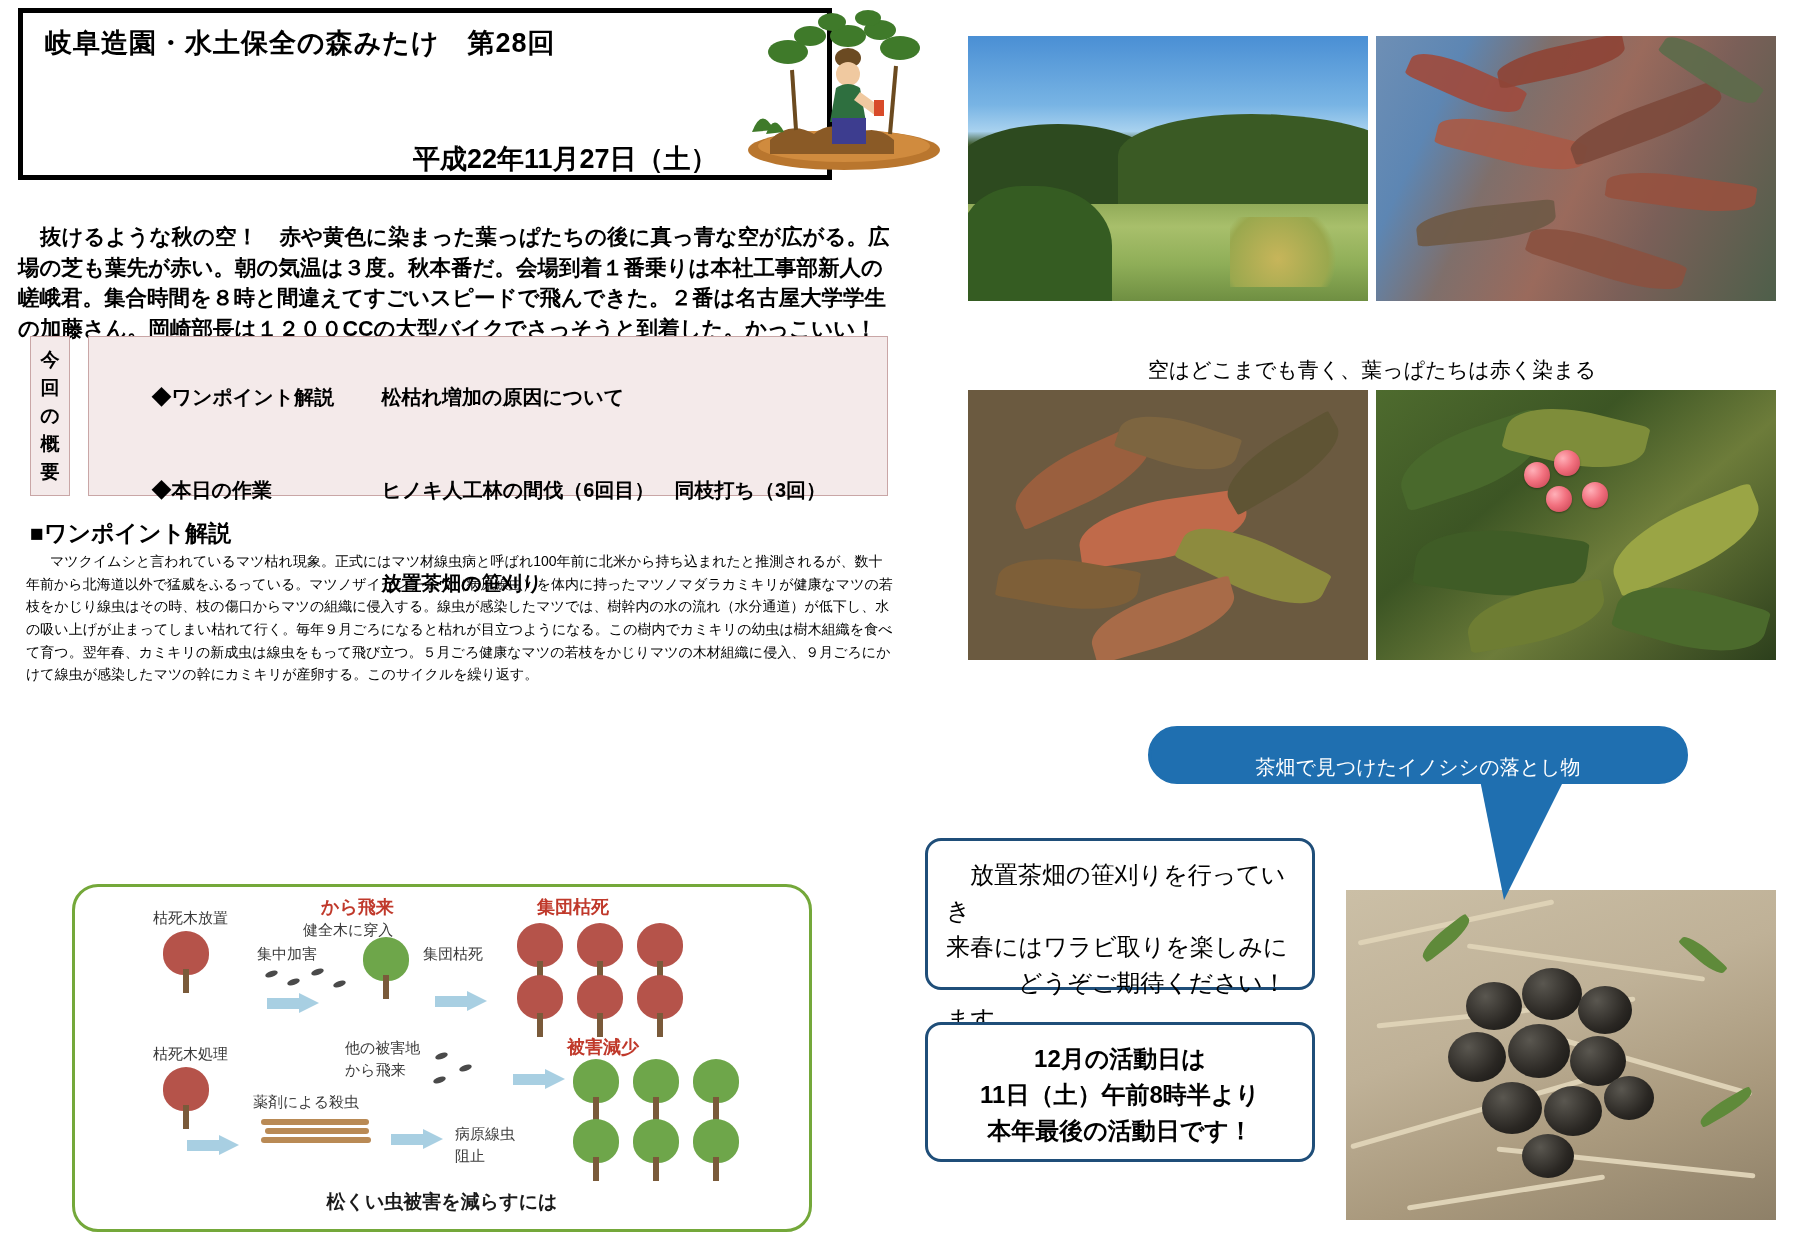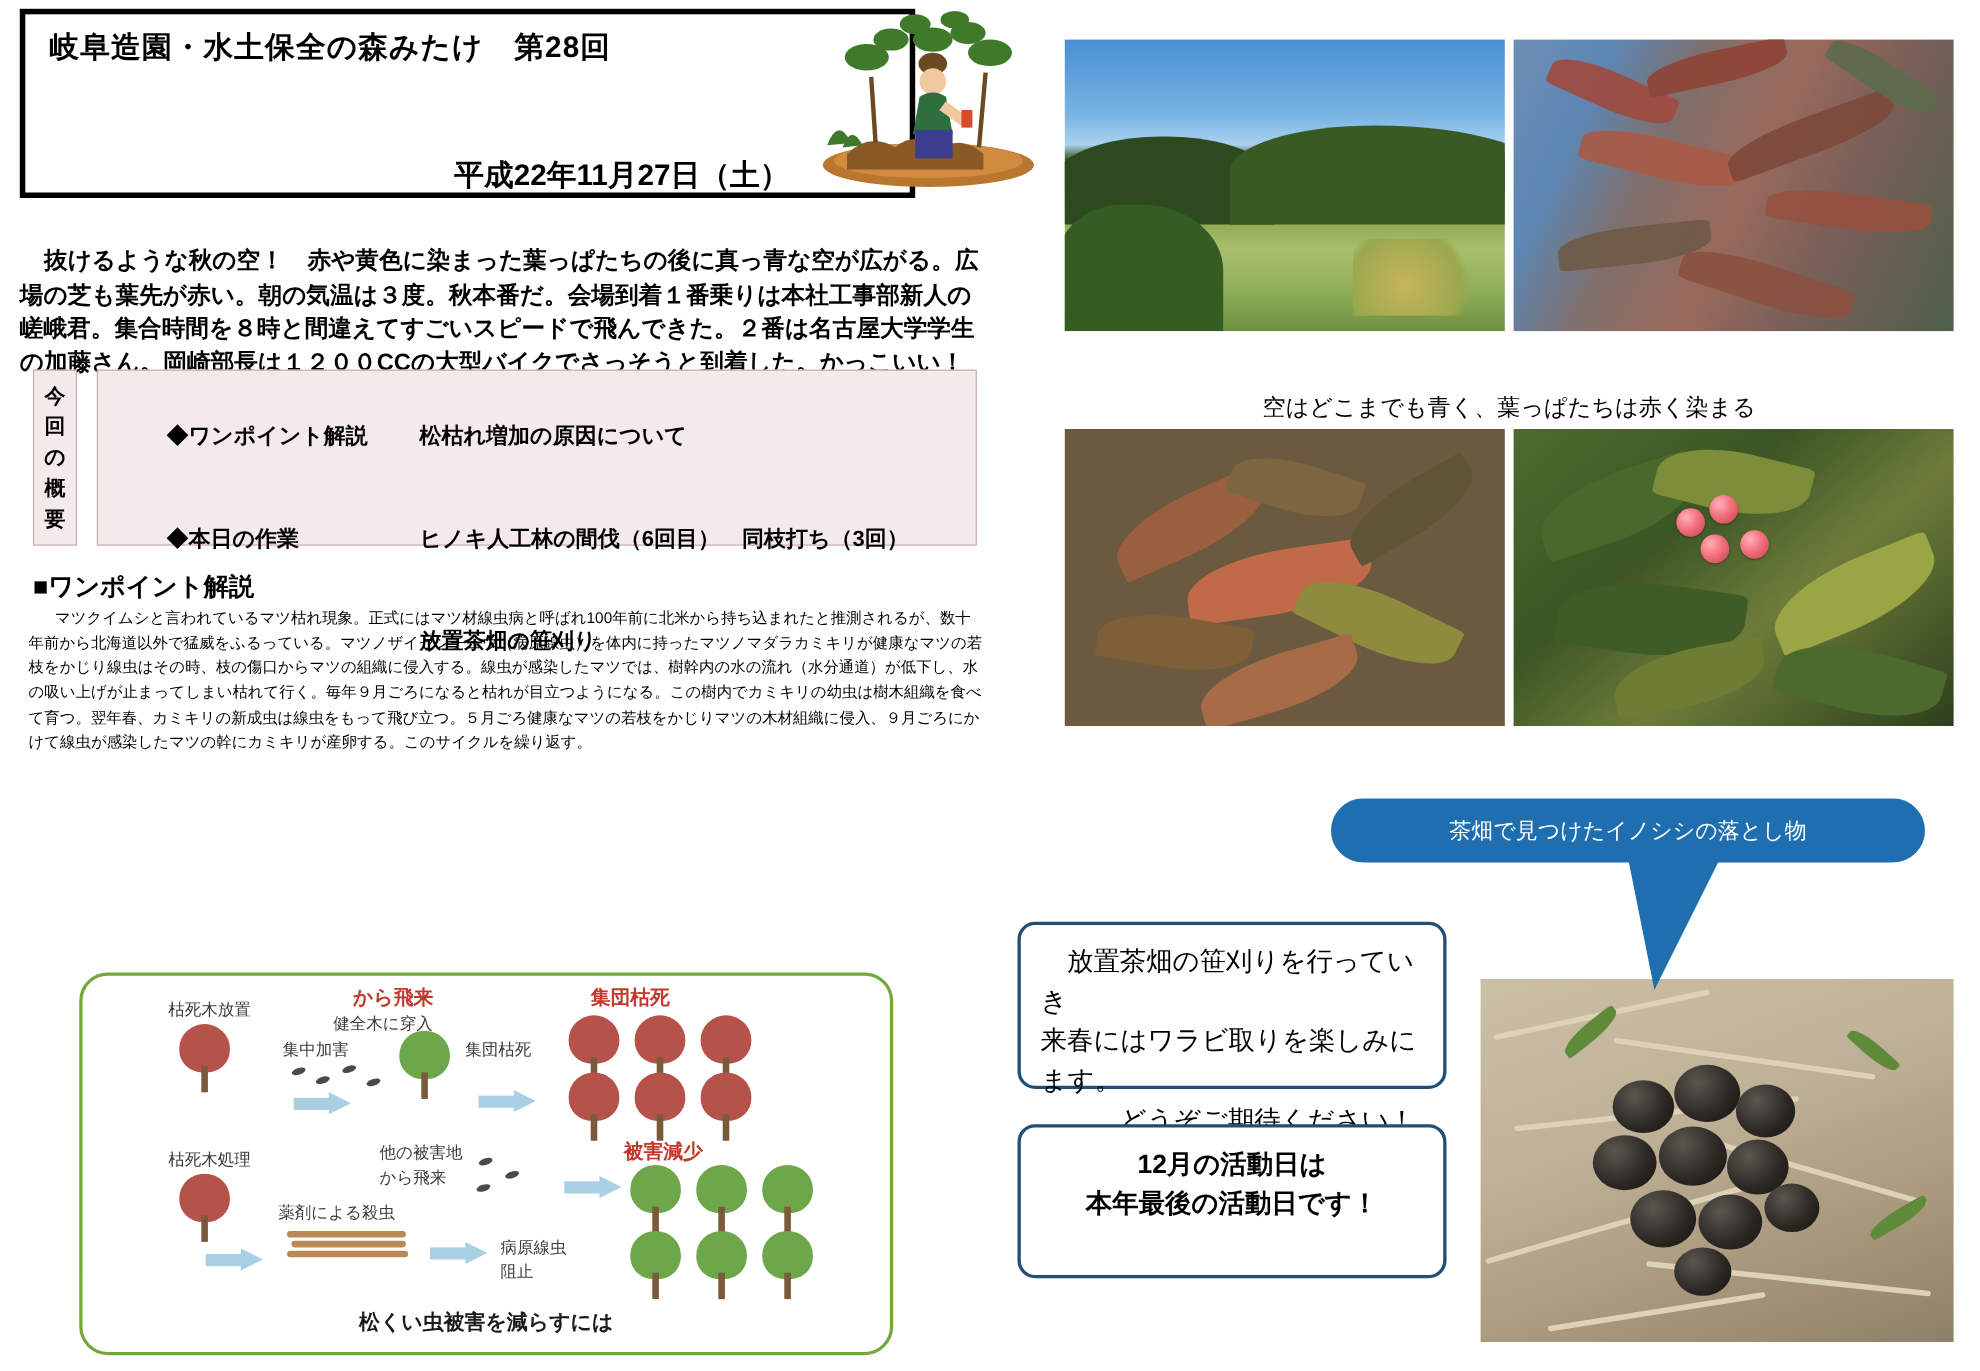--- a/index.html
+++ b/index.html
@@ -602,35 +602,36 @@
     <div class="drop" style="left:232px; top:96px;  width:54px; height:48px;"></div>
     <div class="drop" style="left:102px; top:142px; width:58px; height:50px;"></div>
     <div class="drop" style="left:162px; top:134px; width:62px; height:54px;"></div>
     <div class="drop" style="left:224px; top:146px; width:56px; height:50px;"></div>
     <div class="drop" style="left:136px; top:192px; width:60px; height:52px;"></div>
     <div class="drop" style="left:198px; top:196px; width:58px; height:50px;"></div>
     <div class="drop" style="left:258px; top:186px; width:50px; height:44px;"></div>
     <div class="drop" style="left:176px; top:244px; width:52px; height:44px;"></div>
   </div>
 
-  <div class="bubble bubble-blue" style="left:1210px; top:726px; width:540px; height:58px;">
+  <div class="bubble bubble-blue" style="left:1148px; top:726px; width:540px; height:58px;align-items:flex-end;">
     <span>茶畑で見つけたイノシシの落とし物</span>
   </div>
   <div class="bubble-tail" style="left:1480px; top:780px;
        border-left: 24px solid transparent; border-right: 60px solid transparent; border-top: 120px solid #1f6fb0;"></div>
 
   <div class="bubble" style="left:925px; top:838px; width:390px; height:152px;">
     <div class="bubble-text">
       <div>　放置茶畑の笹刈りを行っていき</div>
       <div>来春にはワラビ取りを楽しみに</div>
+      <div>　　　どうぞご期待ください！</div>
       <div>ます。</div>
-      <div>　　　どうぞご期待ください！</div>
     </div>
   </div>
 
   <div class="bubble" style="left:925px; top:1022px; width:390px; height:140px;">
     <div class="bubble-text center">
       <div>12月の活動日は</div>
+      <div>11日（土）午前8時半より</div>
       <div>本年最後の活動日です！</div>
     </div>
   </div>
 
 </div>
 
 </body></html>

